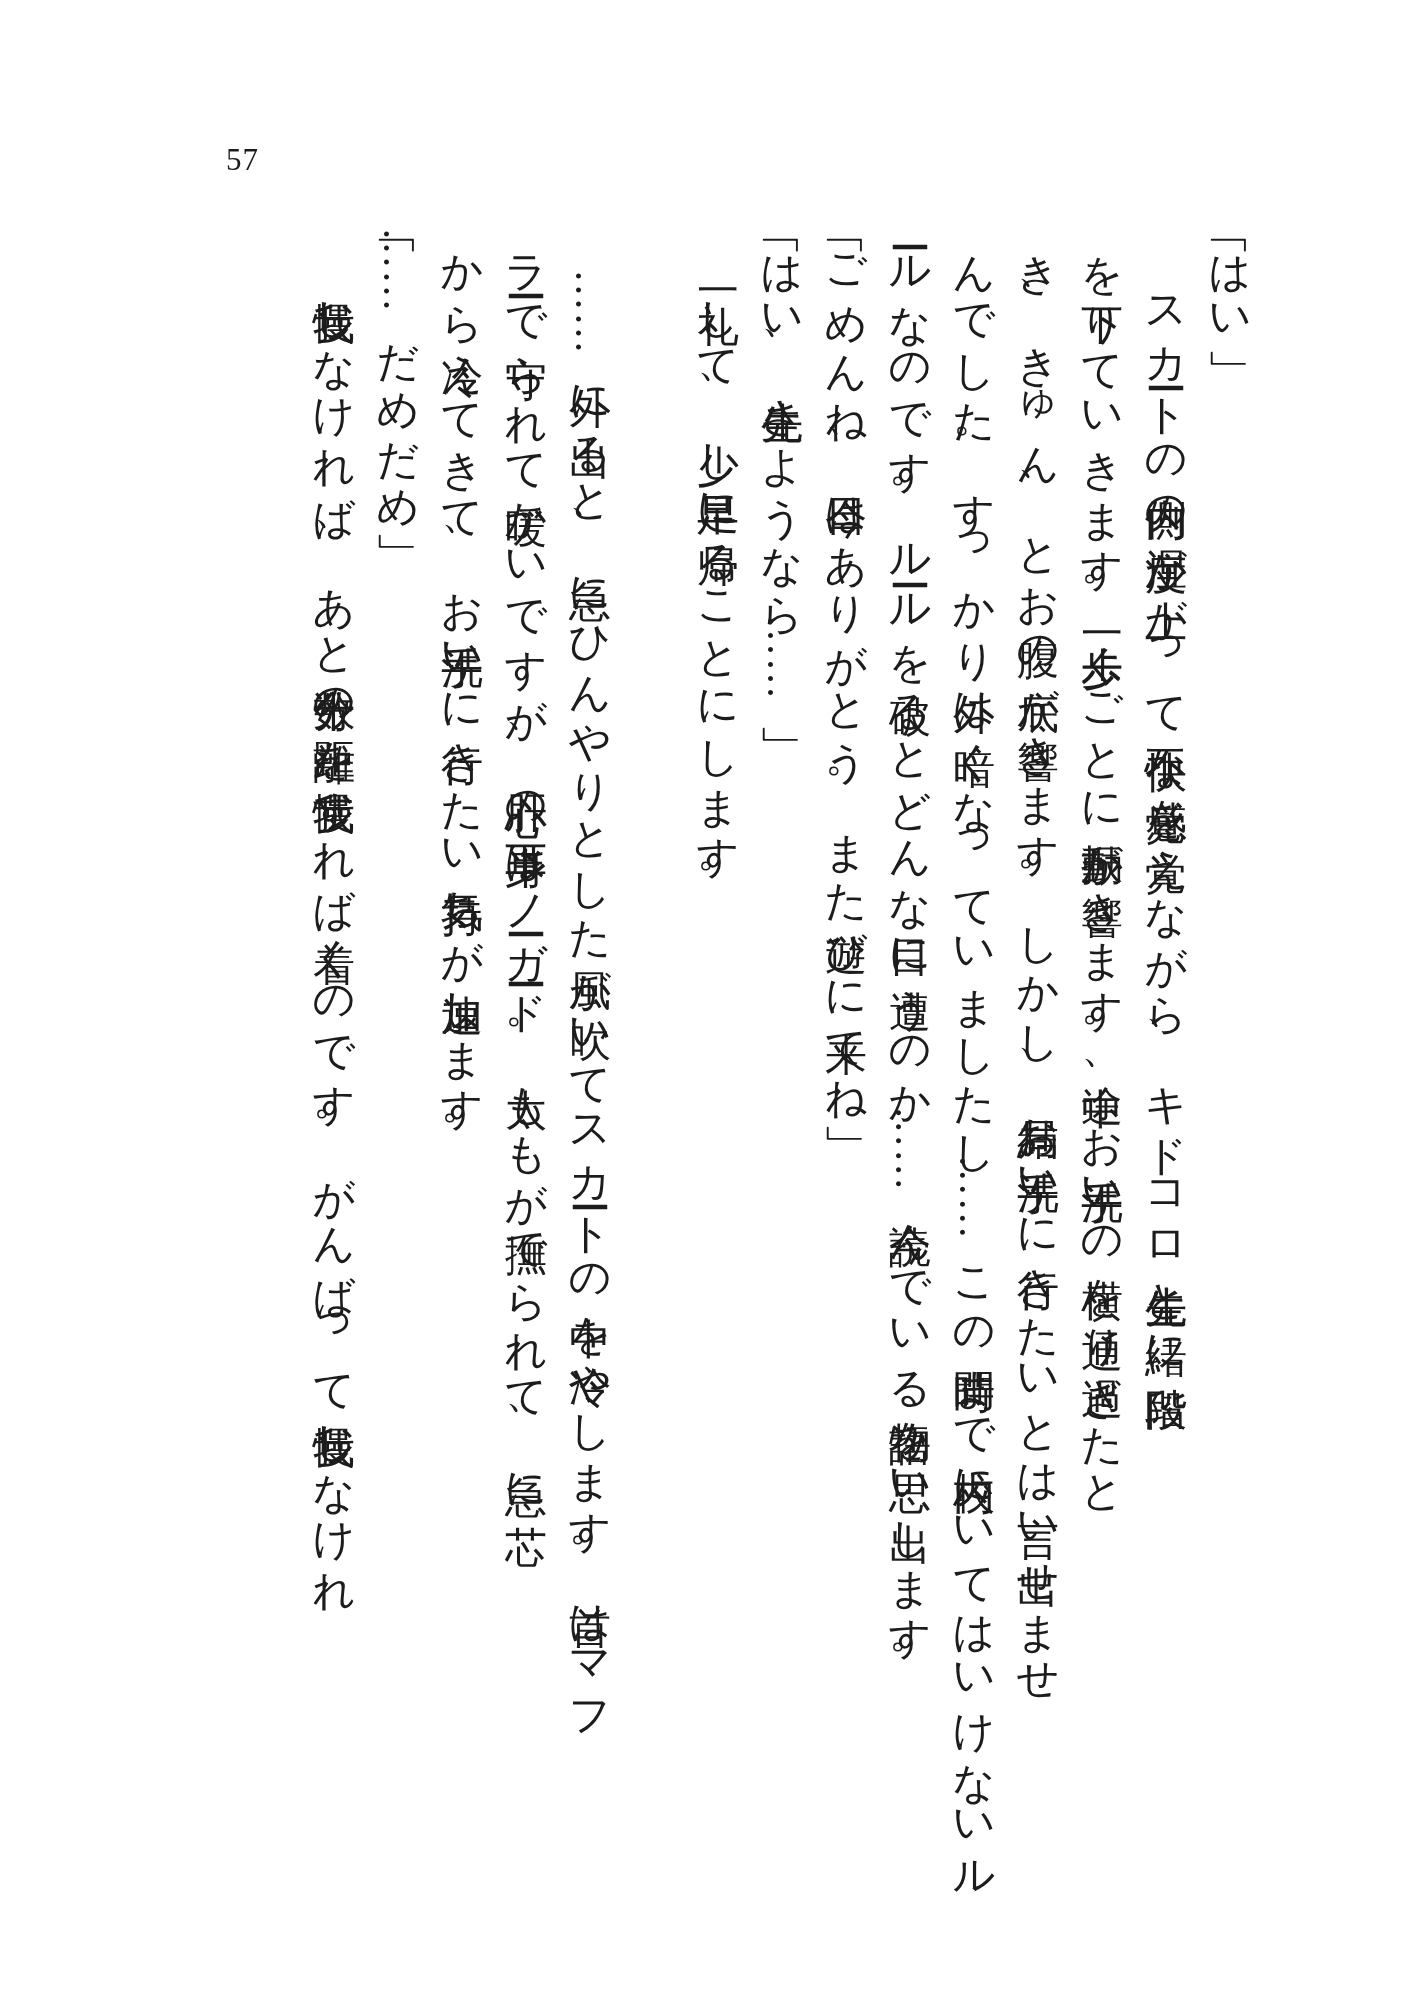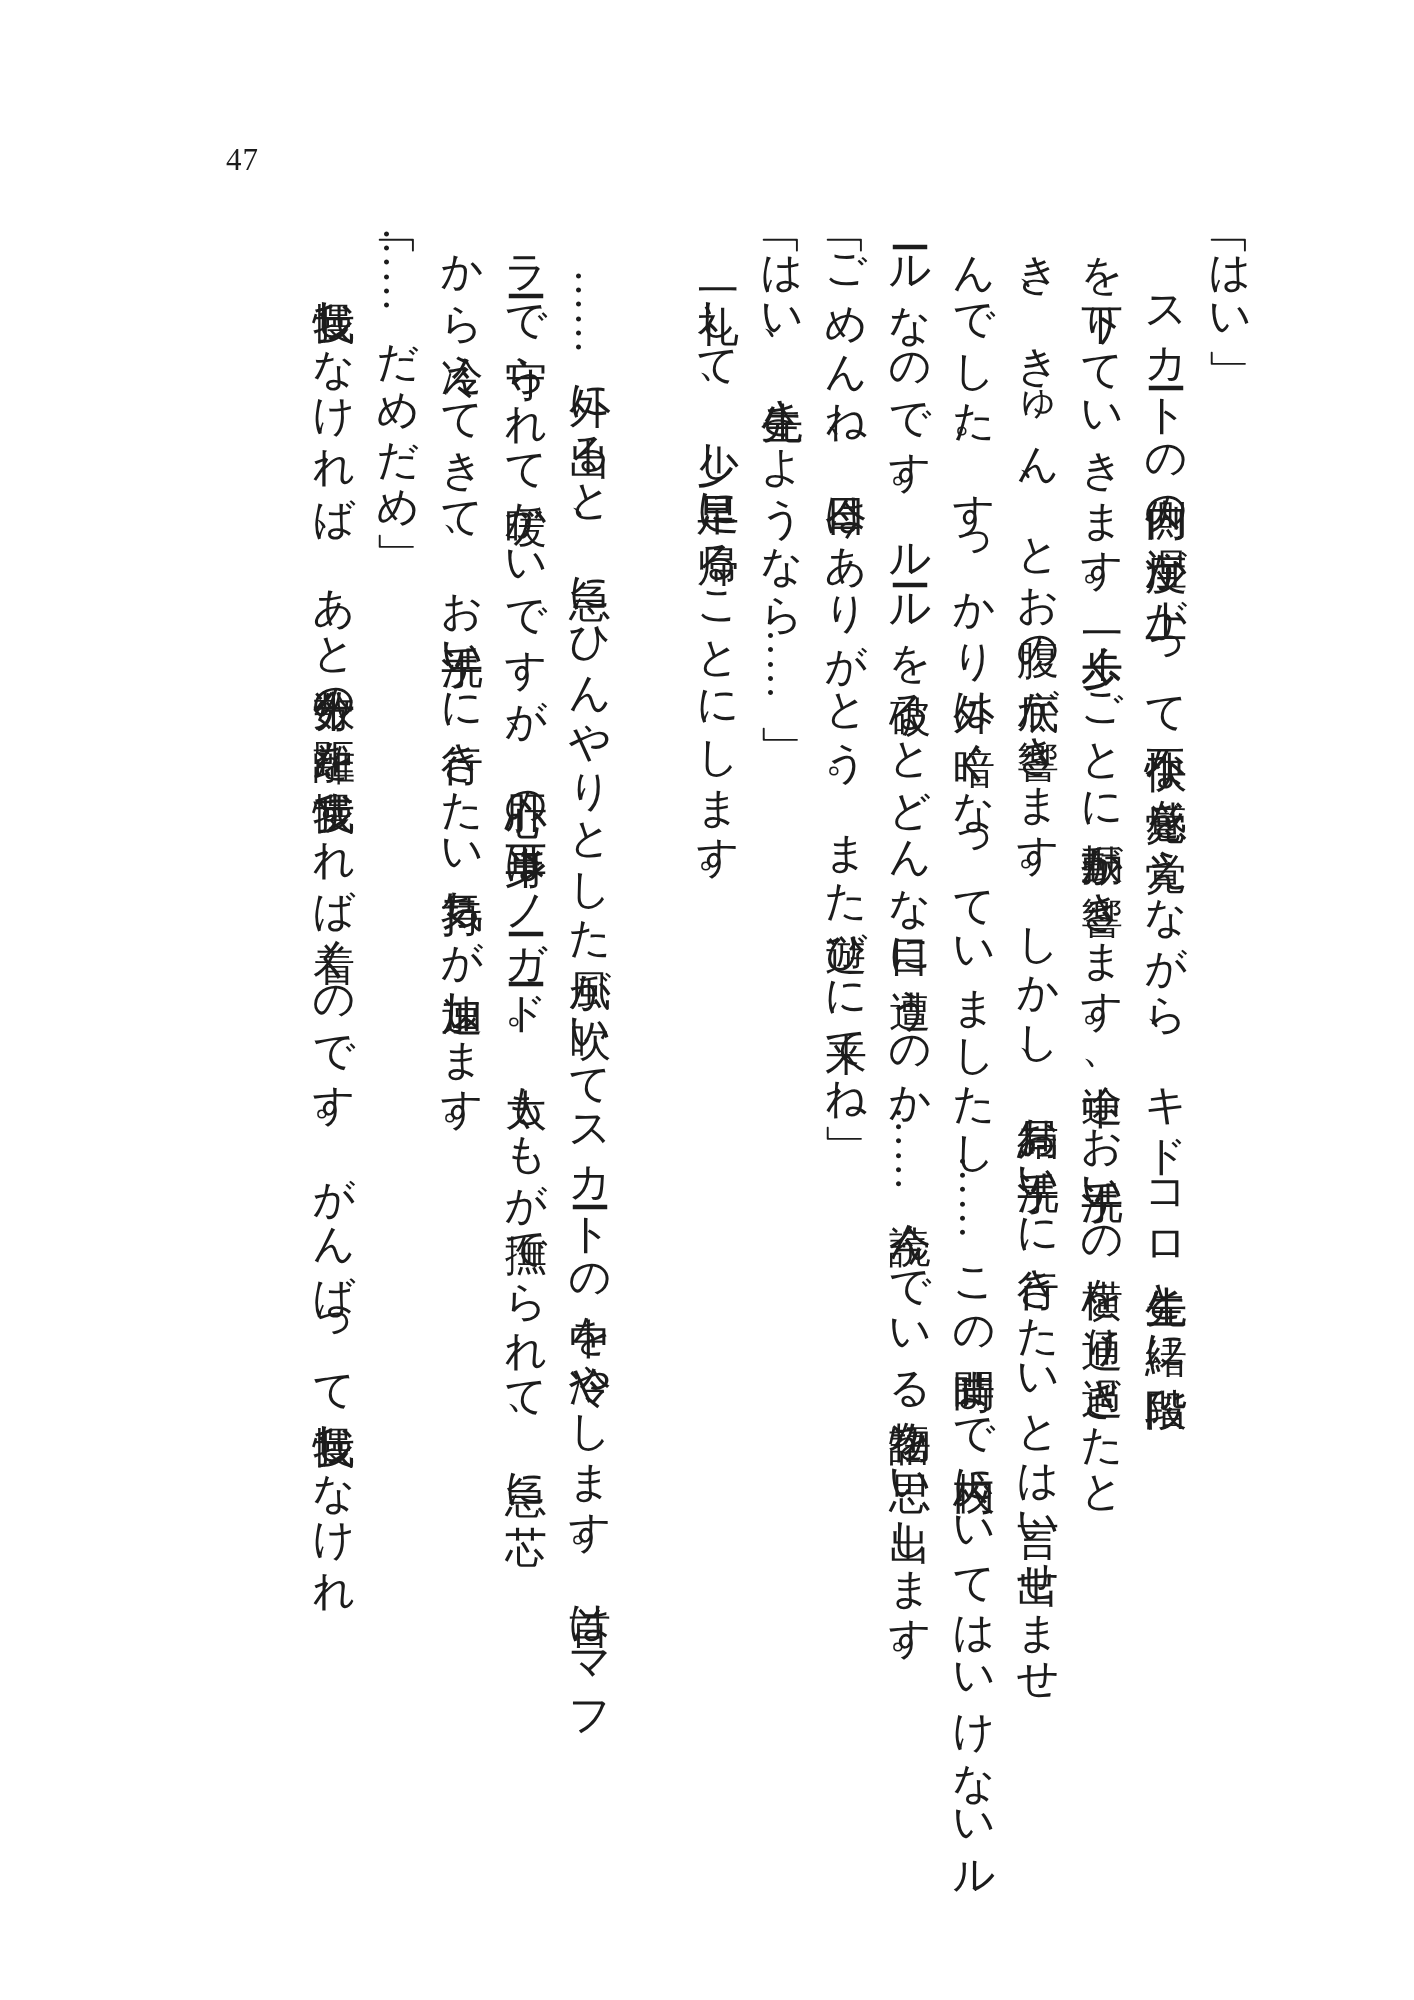--- a/index.html
+++ b/index.html
@@ -47,21 +47,21 @@
     text-indent: 43px;
   }
   .text-block p.gap-before {
     margin-block-start: 64px;
   }
 </style>
 </head>
 <body>
 
 <div class="page">
-  <div class="page-number">47</div>
+  <div class="page-number">57</div>
 
   <div class="text-block">
       <p class="dialogue">「はい」</p>
       <p class="narration">スカートの内側の湿度が上がって不快な感覚を覚えながら、キドコロ先生と一緒に階段<br>を下りていきます。一歩歩くごとに振動が響きます。途中、お手洗いの横を通り過ぎたと<br>き、きゅん、とお腹の底が響きます。しかし、結局お手洗いに行きたいとは言い出せませ<br>んでした。すっかり外は暗くなっていましたし……この時間まで校内にいてはいけないル<br>ールなのです。ルールを破るとどんな目に遭うのか……今読んでいる物語を思い出します。</p>
       <p class="dialogue">「ごめんね、今日はありがとう。また遊びに来てね」</p>
       <p class="dialogue">「はい、先生さようなら……」</p>
       <p class="narration">一礼して、少し足早に帰ることにします。</p>
       <p class="narration gap-before">……外に出ると、急にひんやりとした風が吹いてスカートの中を冷やします。首はマフ<br>ラーで守られて暖かいですが、肝心の下半身はノーガード。太ももが撫でられて、急に芯<br>から冷えてきて、お手洗いに行きたい気持ちが加速します。</p>
       <p class="dialogue">「……だめだめ」</p>
       <p class="narration">我慢しなければ、あと十数分の距離を我慢すれば着くのです。がんばって我慢しなけれ</p>

